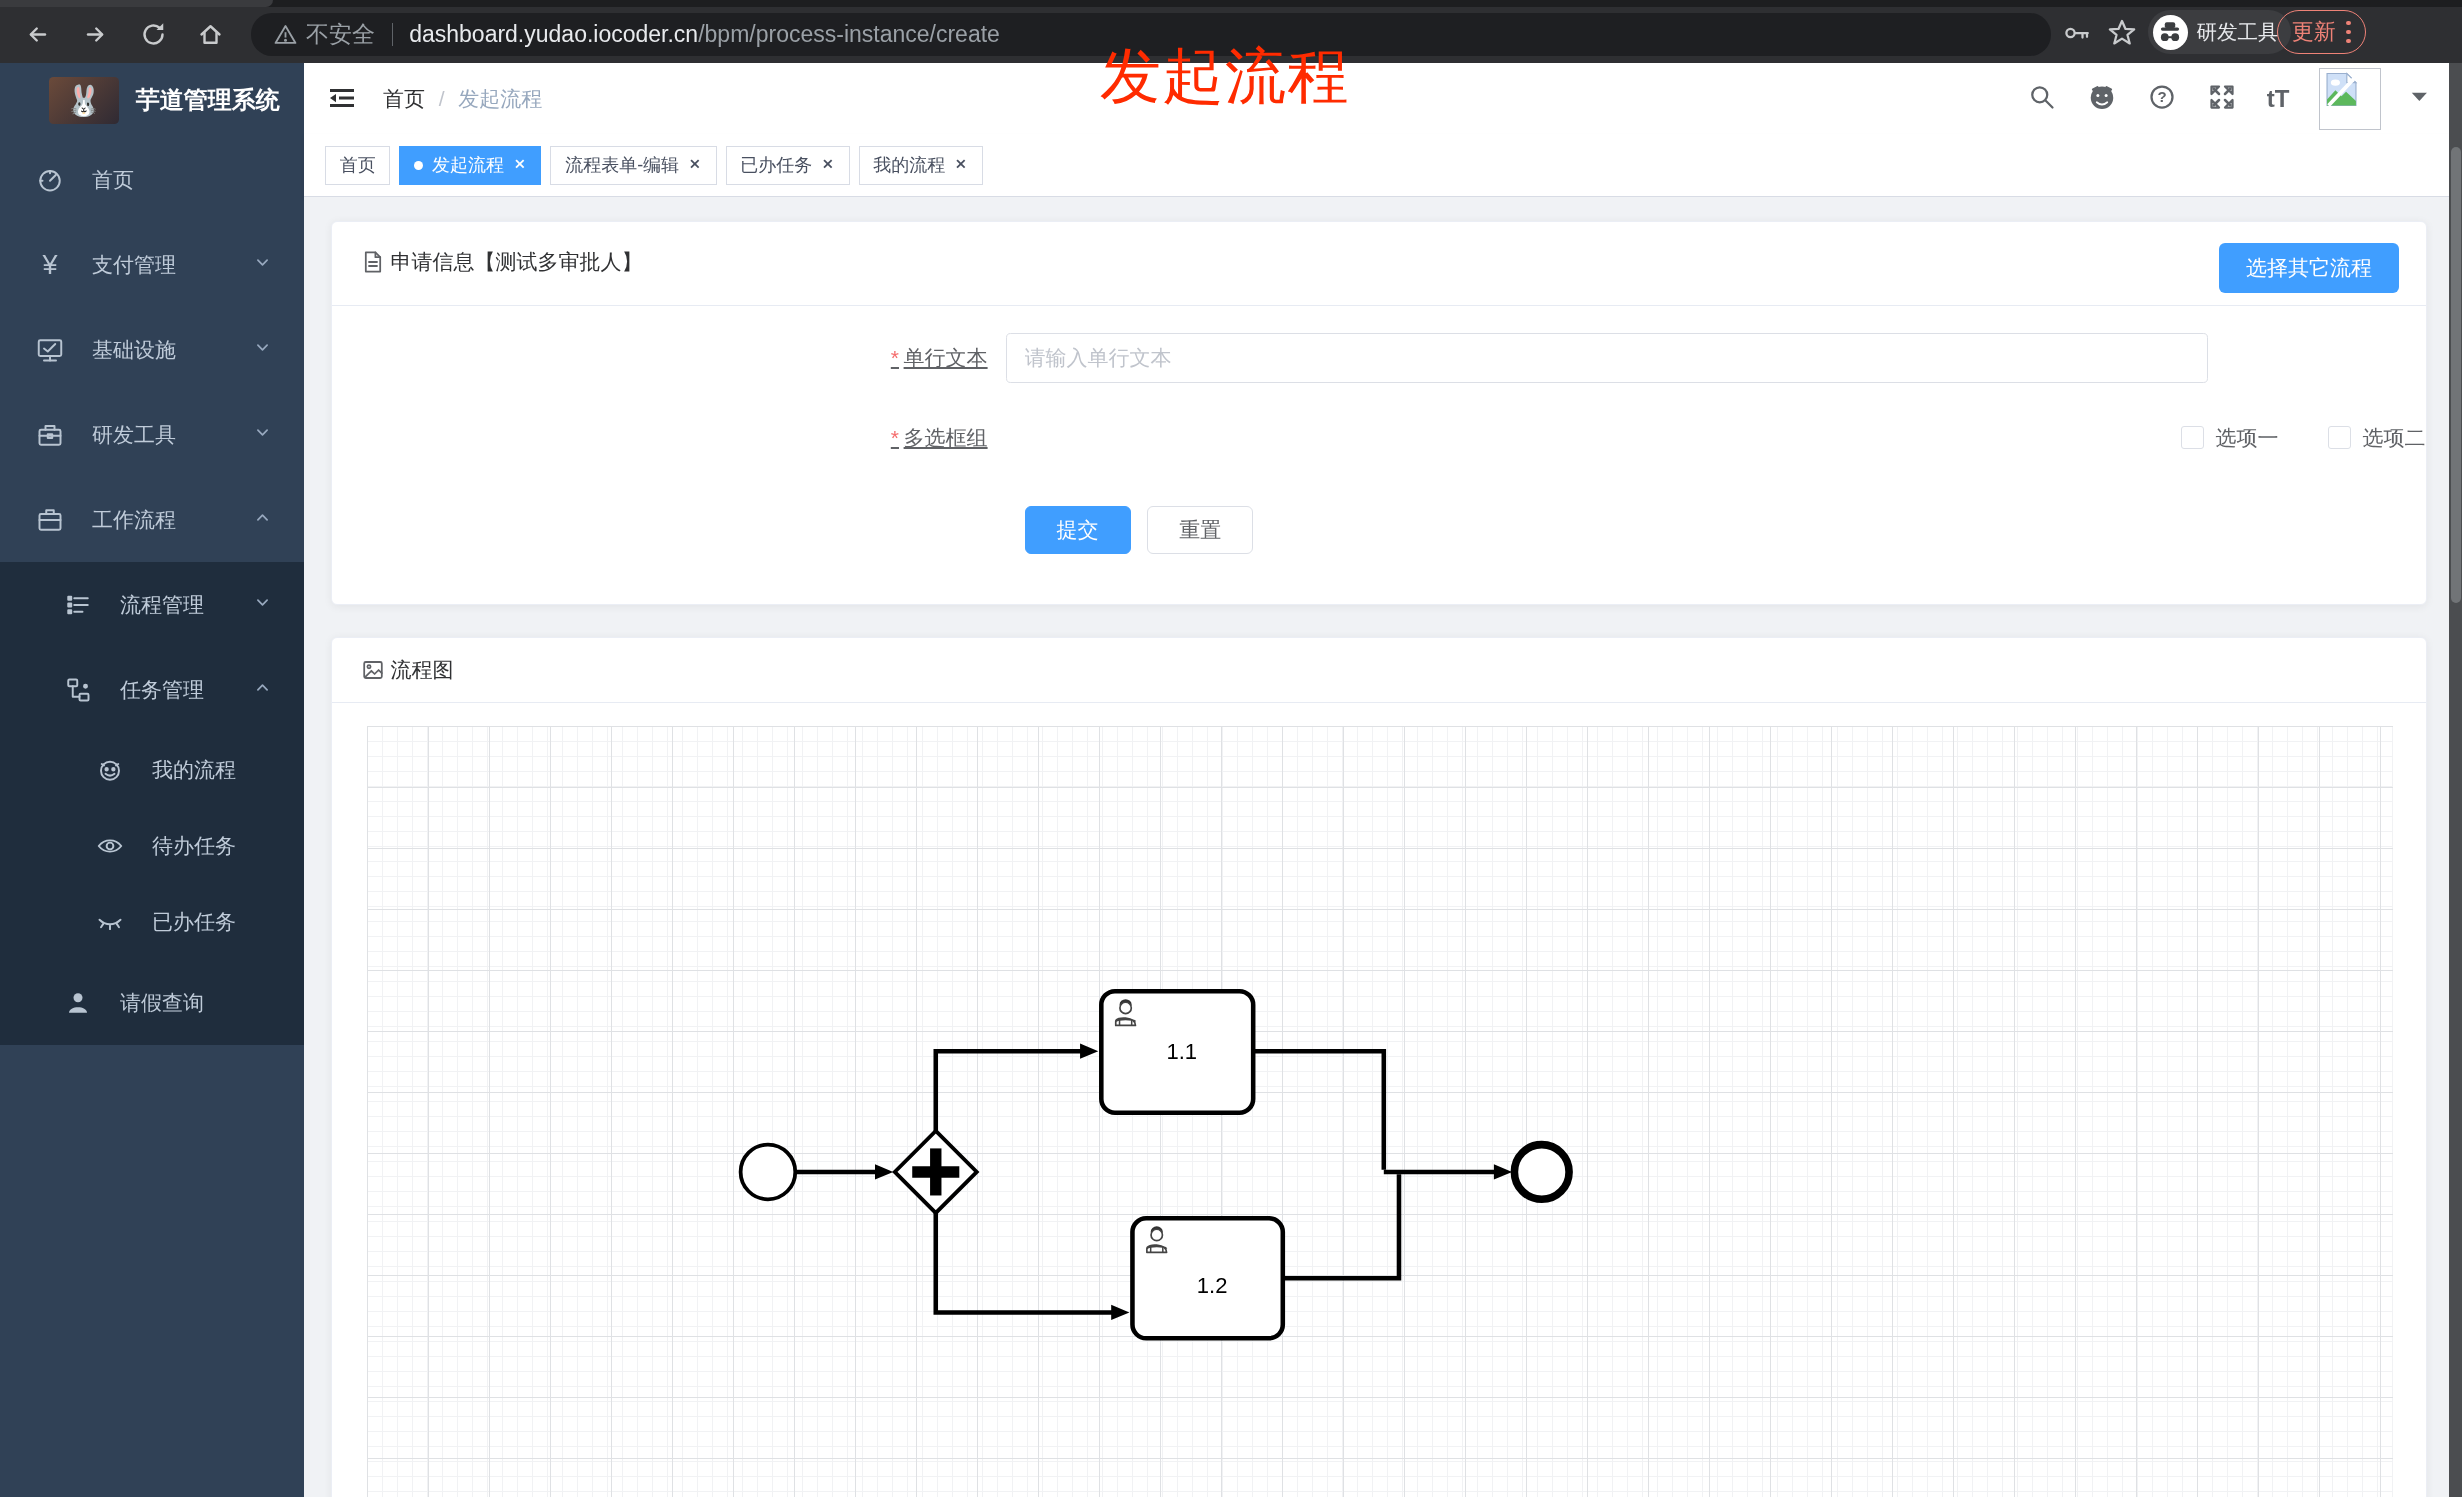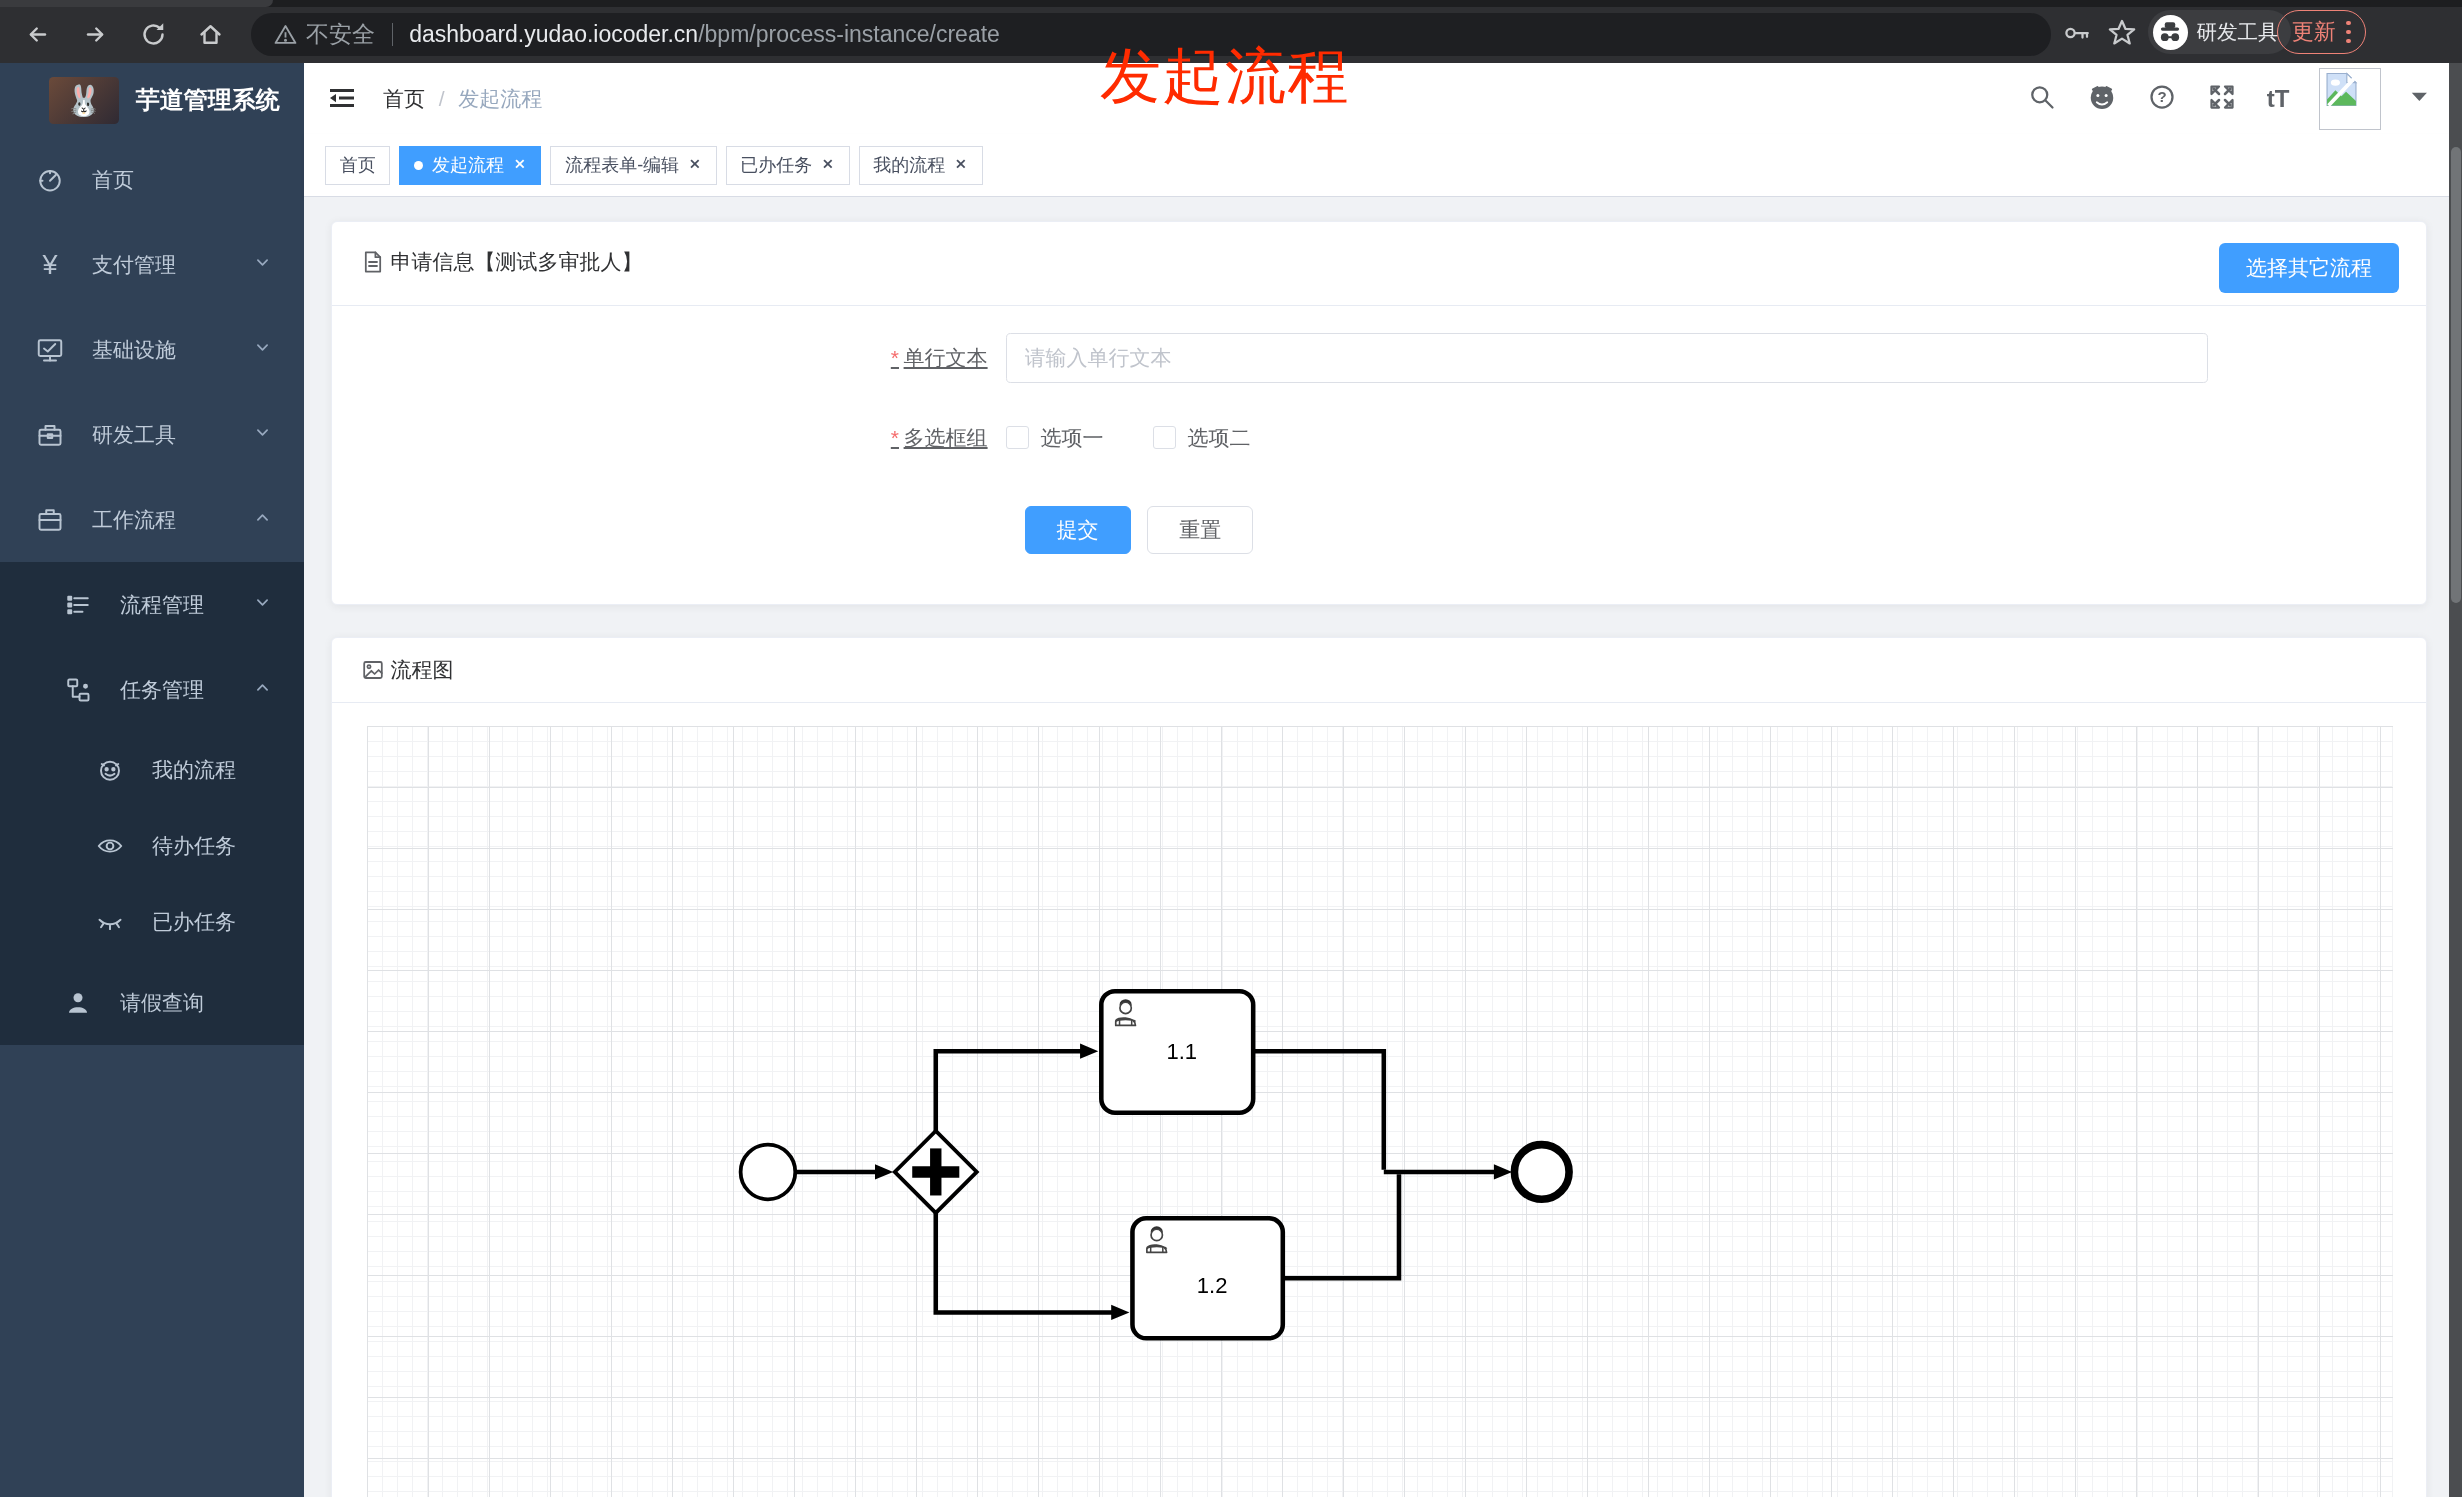--- a/index.html
+++ b/index.html
@@ -92,21 +92,21 @@
   #card-diagram .card-title { top:18px; }
 
   
   .form-row { display:flex; align-items:center; }
   .form-label { width:273px; text-align:right; font-size:21px; color:#606266; padding-right:18px; flex:none;text-decoration:underline; }
   .req-star { color:#f56c6c; margin-right:4.6px; }
   #row-text { margin:27px 0 0 401px; }
   #single-input { width:1202px; height:50px; border:0.8px solid #dcdfe6; border-radius:4.6px; padding:0 18px;
                   font-size:21px; color:#303133; font-family:inherit; outline:none; }
   #single-input::placeholder { color:#c0c4cc; }
-  #row-check { margin:36px 0 0 401px; height:38px; }
+  #row-check { margin:36px 0 0 401px; height:38px;justify-content:space-between; }
   .chk-group { display:flex; align-items:center; gap:49px; }
   .chk-item { display:flex; align-items:center; gap:12px; cursor:pointer; }
   .chk-box { width:23px; height:23px; border:0.8px solid #dcdfe6; border-radius:3px; background:#fff; }
   .chk-label { font-size:21px; color:#606266; }
   #row-buttons { margin:49px 0 0 693px; display:flex; gap:16.7px; }
   .btn { height:48px; border-radius:6px; font-size:21px; cursor:pointer; font-family:inherit; }
   .btn-primary { width:106px; background:#409eff; border:0.8px solid #409eff; color:#fff; }
   .btn-plain { width:106px; background:#fff; border:0.8px solid #dcdfe6; color:#606266; }
 
   

